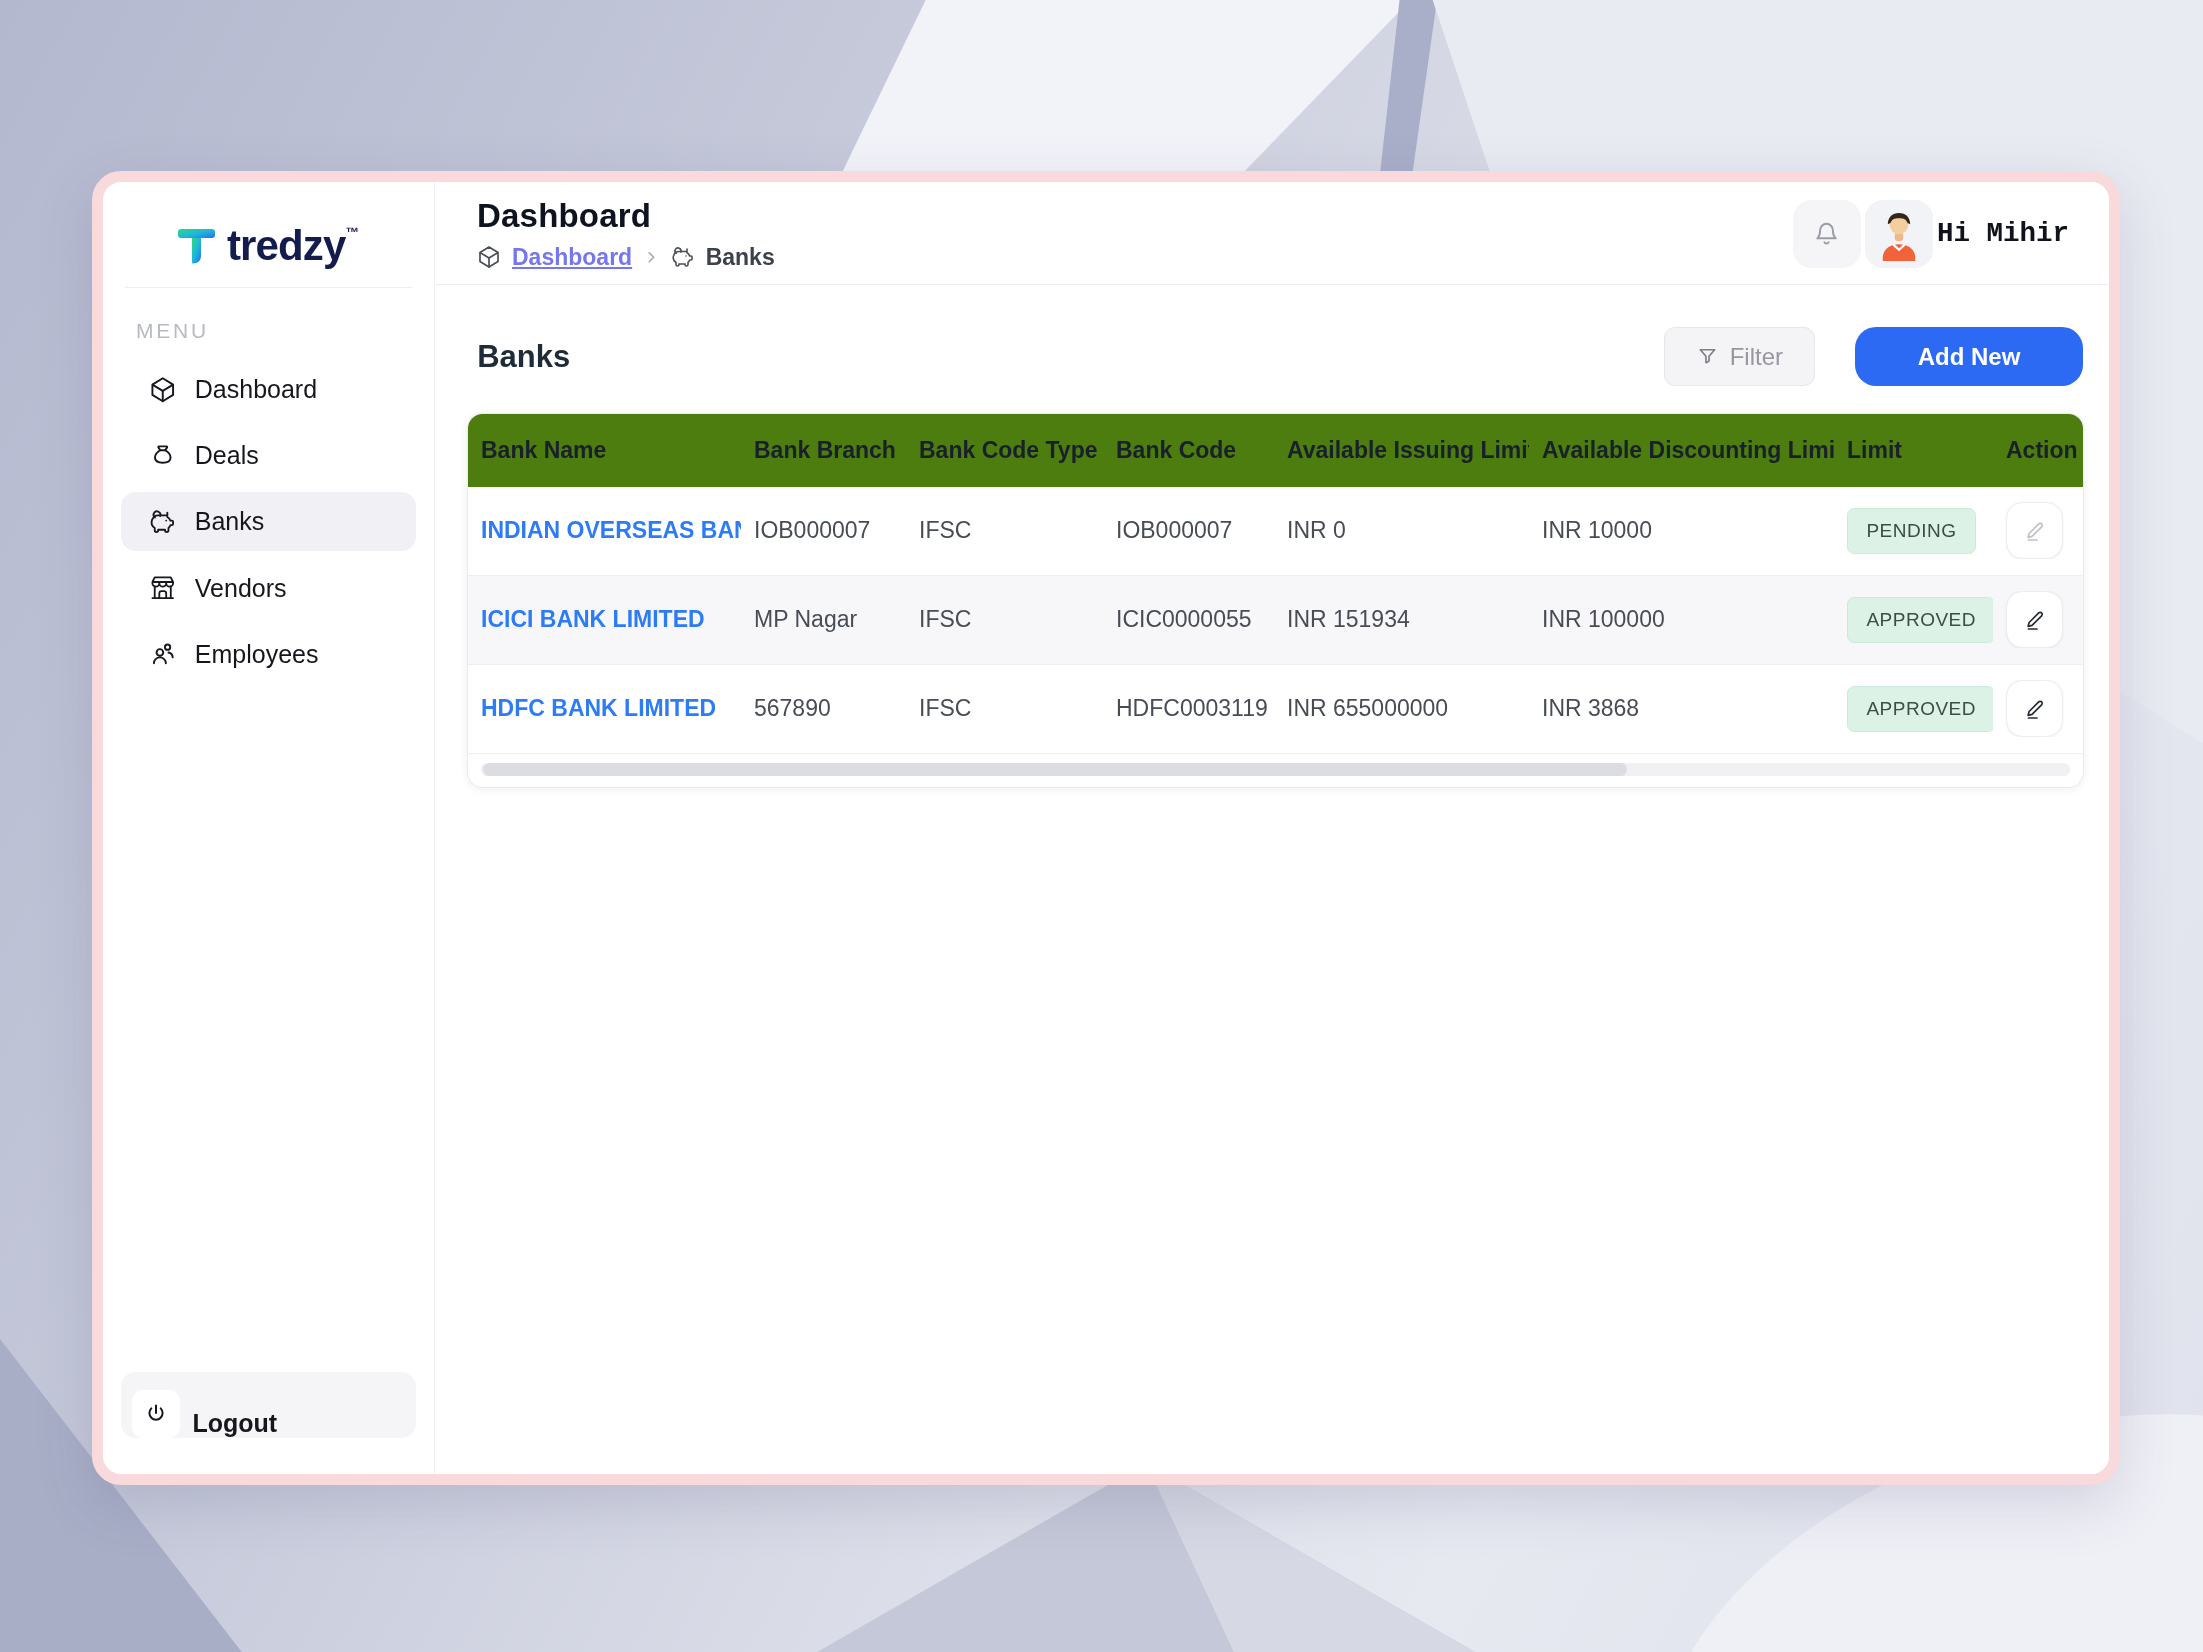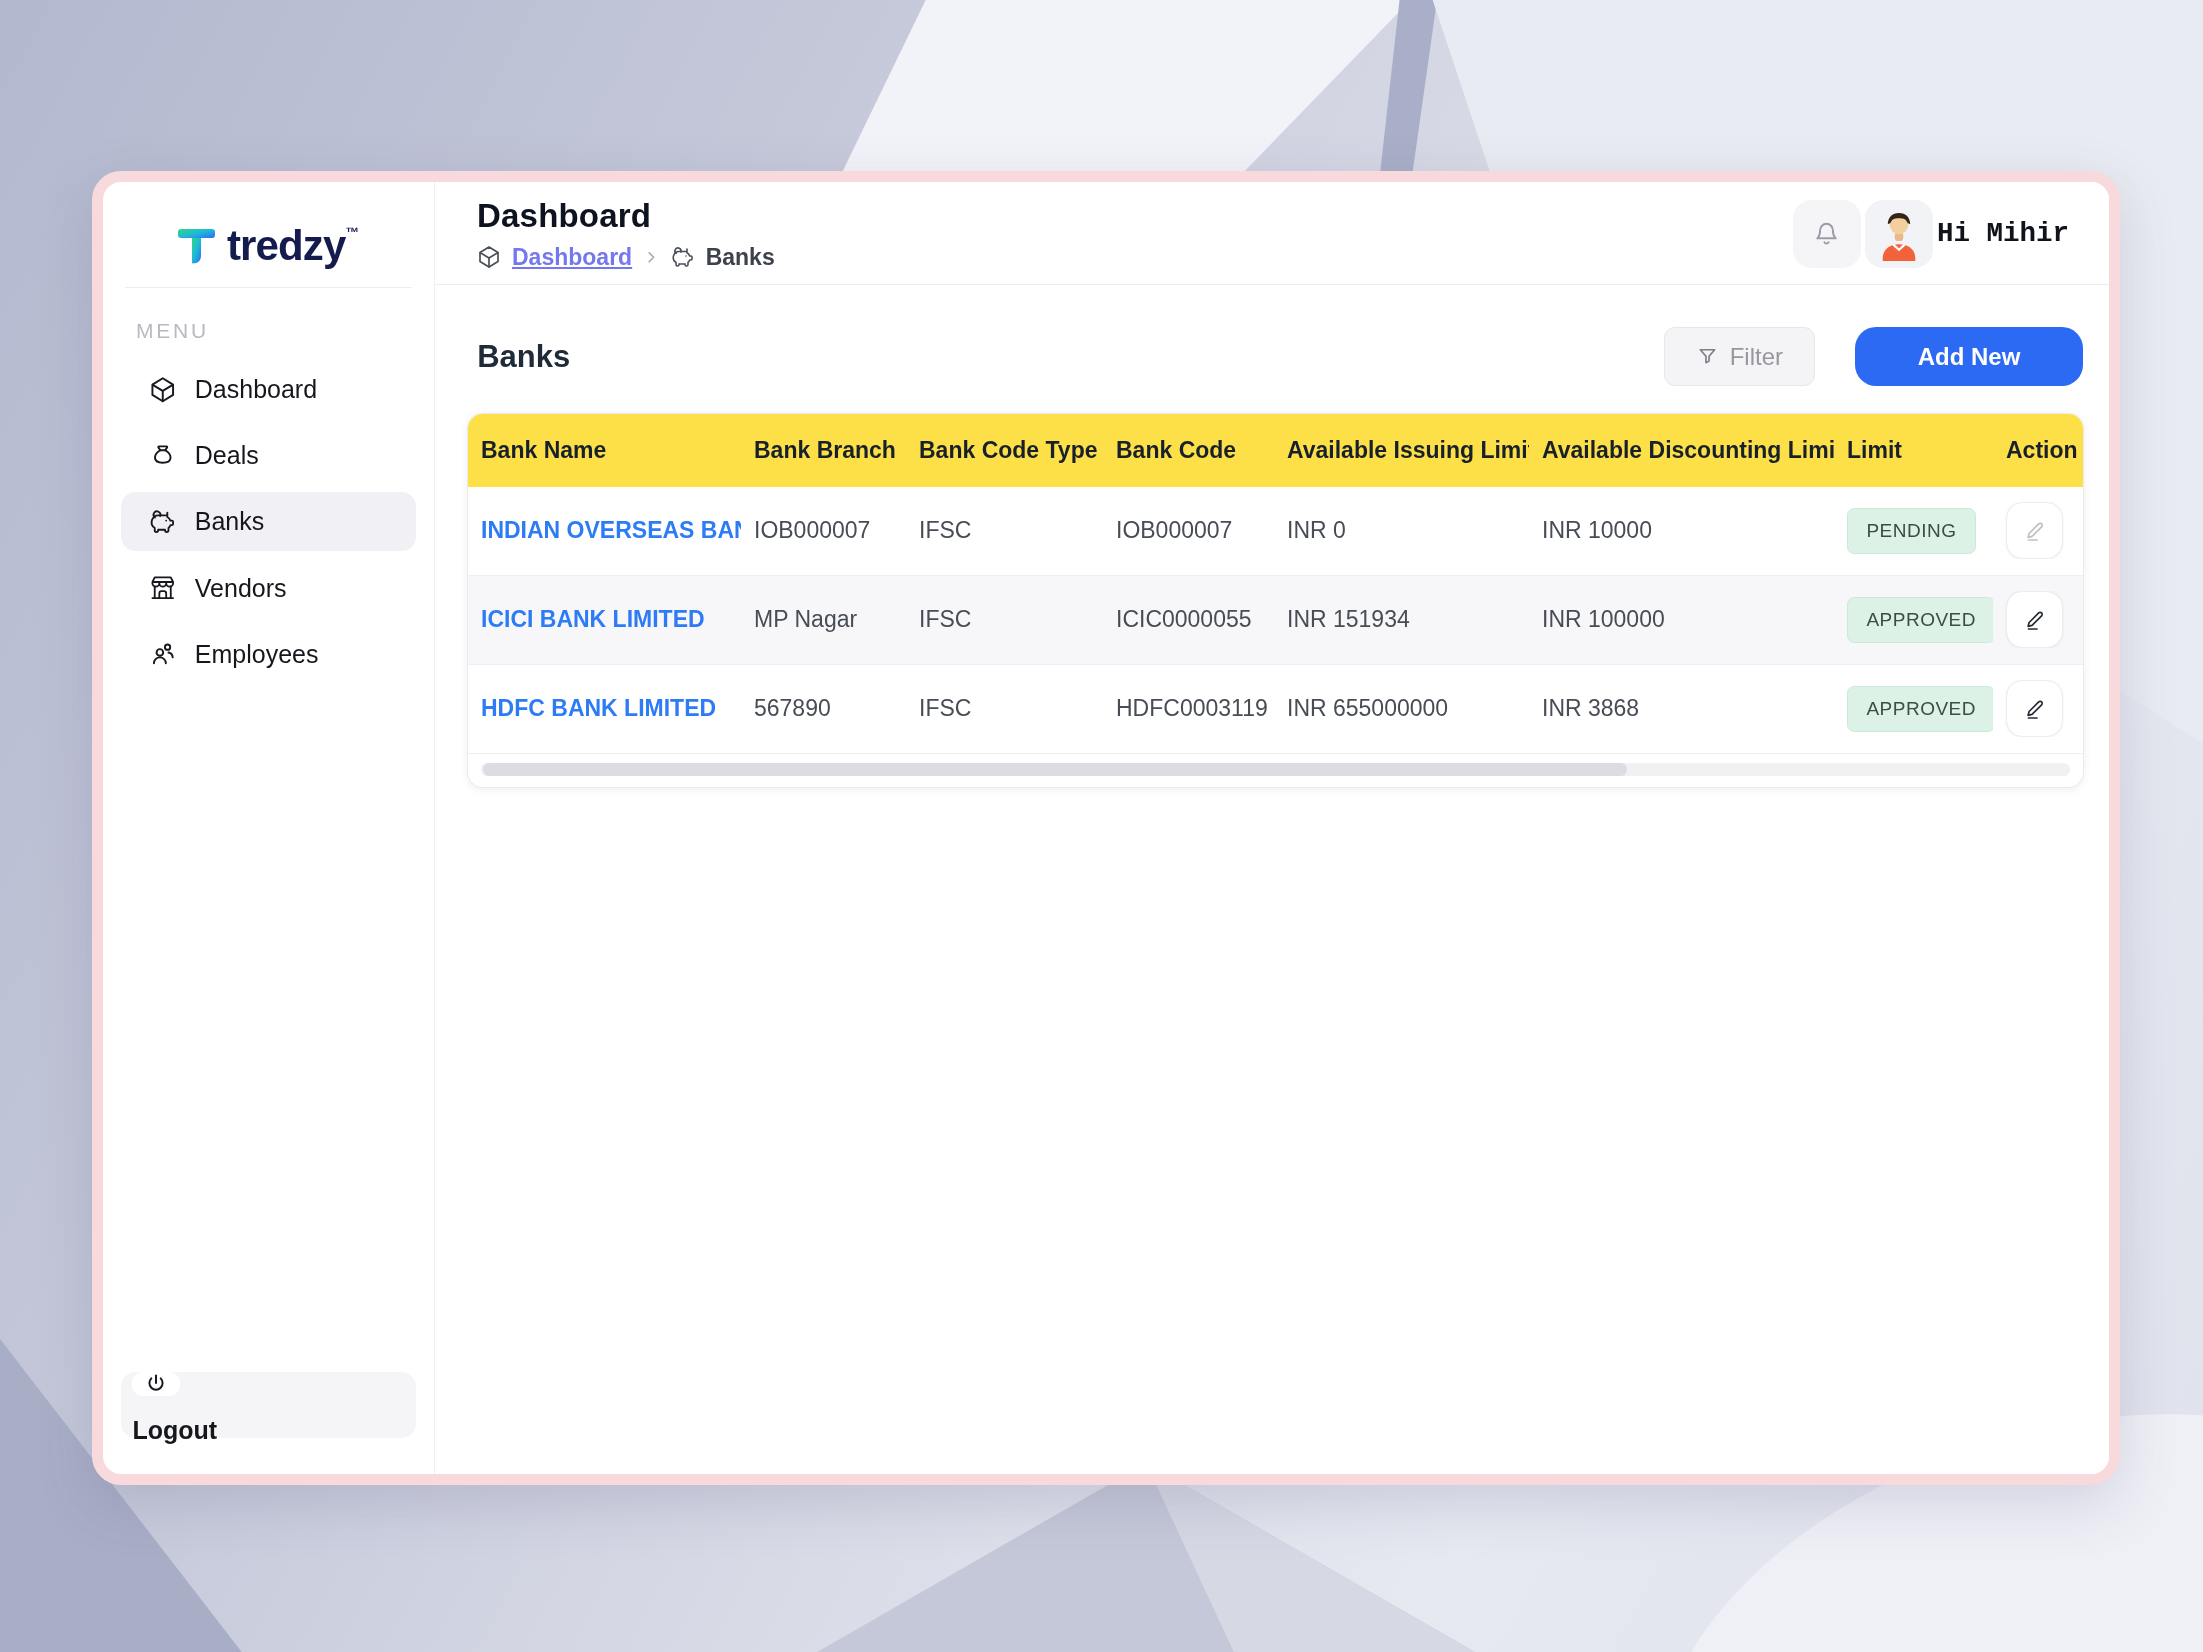--- a/index.html
+++ b/index.html
@@ -101,26 +101,25 @@
     cursor: pointer;
   }
   .menu-item.active { background: #f1f1f5; }
   .menu-item .icn { width: 27.5px; height: 27.5px; flex: 0 0 27.5px; color: #17191f; }
   .logout-btn {
     margin: auto 18.4px 5.5px 18.4px;
     height: 66px;
     background: #f5f5f8;
     border: none;
     border-radius: 14.7px;
-    display: flex; align-items: flex-start; gap: 20px;
+    display: flex; align-items: flex-end; gap: 12px;
     padding-left: 11px;
     font-family: inherit;
     font-size: 25px; font-weight: 600; color: #15171c;
     cursor: pointer;
-    flex-direction: column;
   }
   .logout-iconbox {
     width: 48px; height: 48px; background: #ffffff; border-radius: 11px;
     display: flex; align-items: center; justify-content: center;
   }
   .logout-iconbox .icn { width: 24px; height: 24px; color: #17191f; }
 
   
   .main { flex: 1; display: flex; flex-direction: column; background: #fff; min-width: 0; }
   .main-header {
@@ -176,21 +175,21 @@
     box-shadow: 0 1.8px 9.2px rgba(25,30,60,.08), 0 0 0 0.9px #f2f2f5;
     overflow: hidden;
   }
   .trow {
     display: grid;
     grid-template-columns: 273px 165px 197px 171px 255px 305px 159px 90px;
     align-items: center;
   }
   .trow > div { padding-left: 13px; overflow: hidden; white-space: nowrap; }
   .thead {
-    background: #fde047;
+    background: #4d7c0f;
     height: 73px;
     font-size: 23px; font-weight: 700; color: #18202b;
   }
   .tbody-row { height: 89px; font-size: 23px; color: #474c55; border-bottom: 0.9px solid #efeff3; }
   .tbody-row:nth-child(odd) { background: #f7f7fa; }
   .tbody-row:last-child { border-bottom: none; }
   .bank-link { color: #2d7cf5; font-weight: 600; cursor: pointer; }
   .badge {
     display: inline-block;
     padding: 11px 18.4px;

